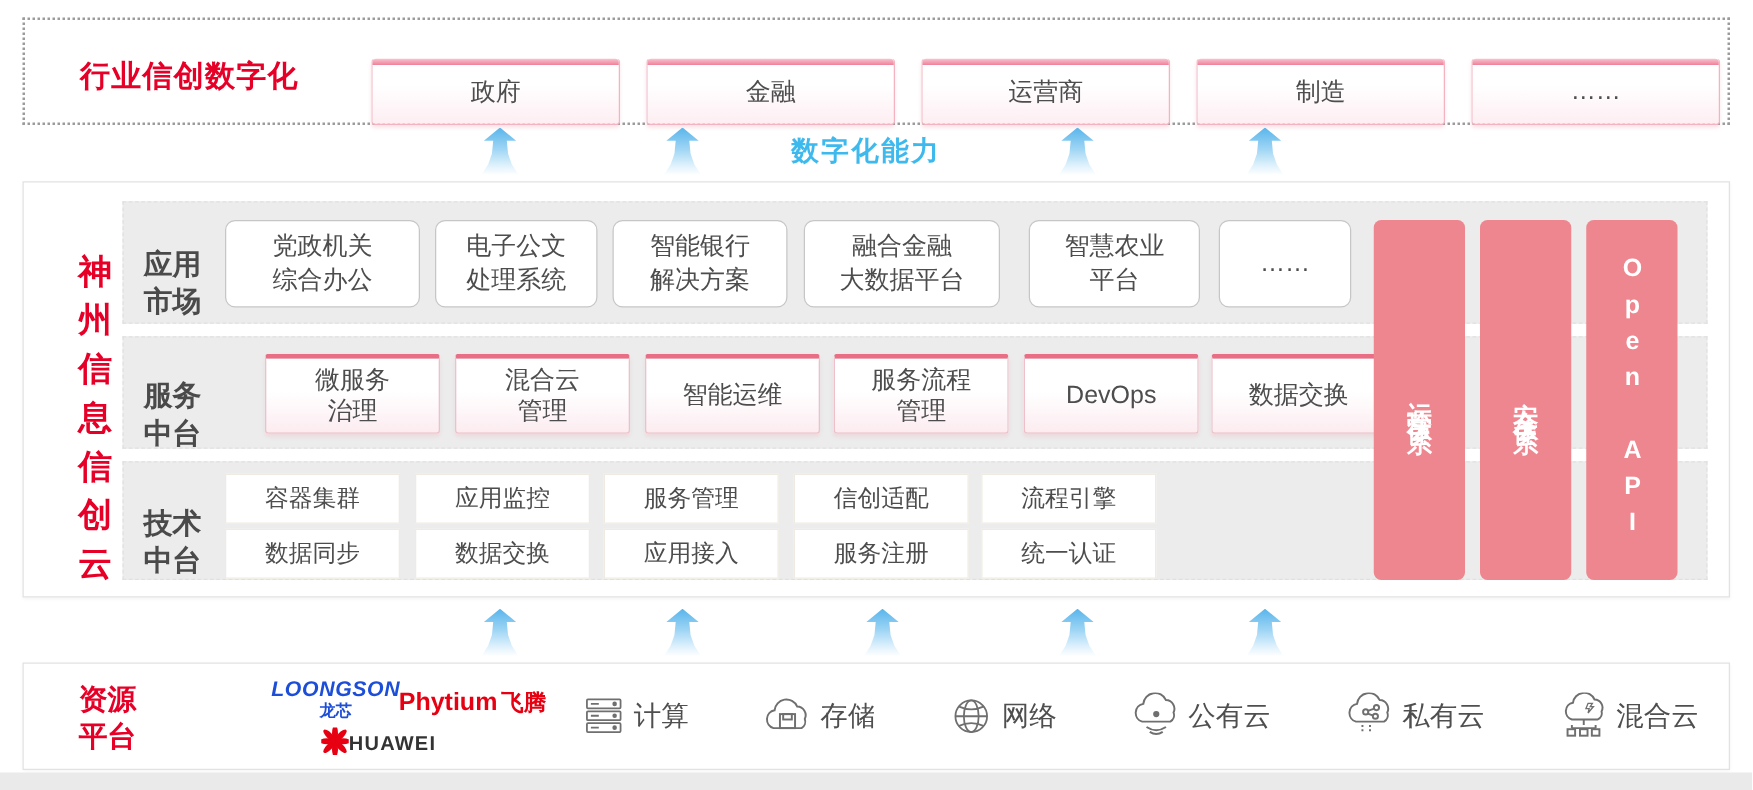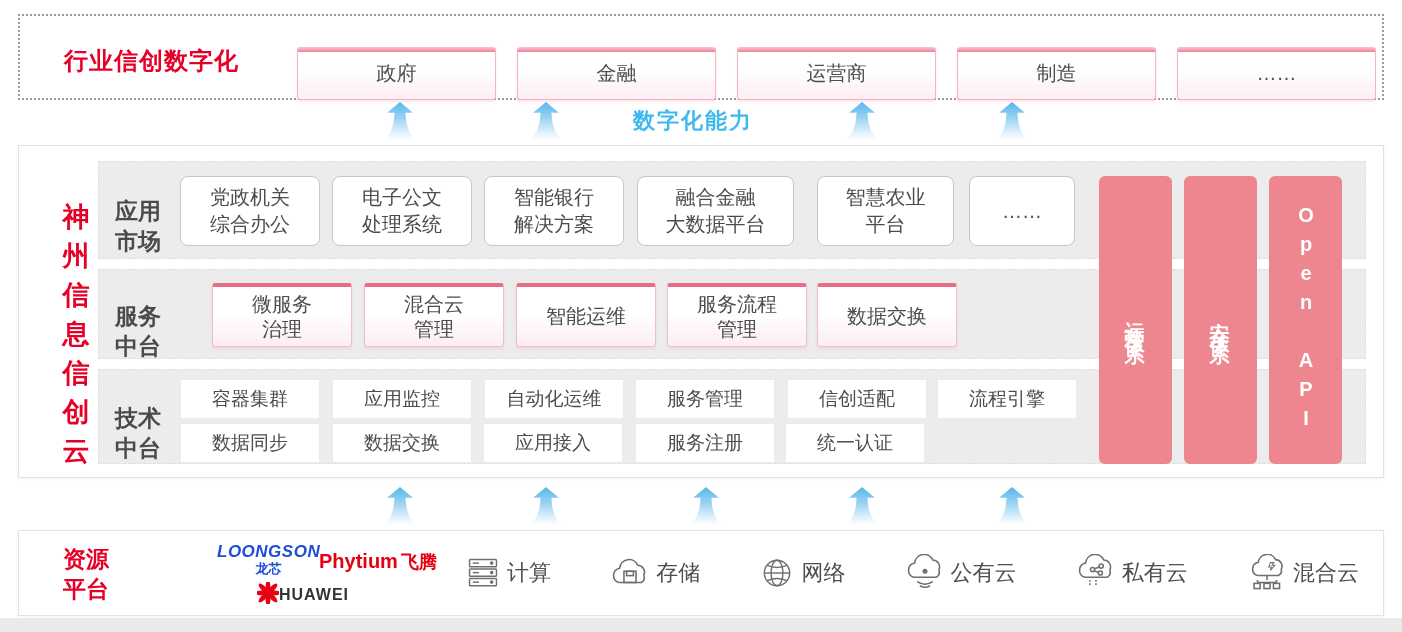--- a/index.html
+++ b/index.html
@@ -87,23 +87,23 @@
   <div class="arrow" style="left:845px; top:102px;"></div>
   <div class="arrow" style="left:995px; top:102px;"></div>
 
   <div class="main">
     <div class="vtitle">神州信息信创云</div>
 
     <div class="grow row1">
       <div class="row-label">应用
 市场</div>
       <div class="boxes" style="top:14px;">
-        <div class="app-box" style="width:140px;">党政机关
+        <div class="app-box" style="width:156px;">党政机关
 综合办公</div>
-        <div class="app-box" style="width:140px; margin-left:12px;">电子公文
+        <div class="app-box" style="width:130px; margin-left:12px;">电子公文
 处理系统</div>
         <div class="app-box" style="width:140px; margin-left:12px;">智能银行
 解决方案</div>
         <div class="app-box" style="width:157px; margin-left:13px;">融合金融
 大数据平台</div>
         <div class="app-box" style="width:137px; margin-left:23px;">智慧农业
 平台</div>
         <div class="app-box" style="width:106px; margin-left:15px;">……</div>
       </div>
     </div>
@@ -112,31 +112,31 @@
       <div class="row-label">服务
 中台</div>
       <div class="boxes" style="top:13px;padding-left:32px;">
         <div class="svc-box">微服务
 治理</div>
         <div class="svc-box" style="margin-left:12px;">混合云
 管理</div>
         <div class="svc-box" style="margin-left:12px;">智能运维</div>
         <div class="svc-box" style="margin-left:11px;">服务流程
 管理</div>
+        <div class="svc-box" style="margin-left:12px;">DevOps</div>
         <div class="svc-box" style="margin-left:10px;">数据交换</div>
       </div>
     </div>
 
     <div class="grow row3">
       <div class="row-label">技术
 中台</div>
       <div class="boxes" style="top:9px;">
         <div class="tech-box">容器集群</div>
         <div class="tech-box" style="margin-left:12px;">应用监控</div>
-        <div class="tech-box" style="margin-left:12px;">自动化运维</div>
         <div class="tech-box" style="margin-left:11px;">服务管理</div>
         <div class="tech-box" style="margin-left:12px;">信创适配</div>
         <div class="tech-box" style="margin-left:10px;">流程引擎</div>
       </div>
       <div class="boxes" style="top:53px;">
         <div class="tech-box">数据同步</div>
         <div class="tech-box" style="margin-left:12px;">数据交换</div>
         <div class="tech-box" style="margin-left:11px;">应用接入</div>
         <div class="tech-box" style="margin-left:12px;">服务注册</div>
         <div class="tech-box" style="margin-left:10px;">统一认证</div>

